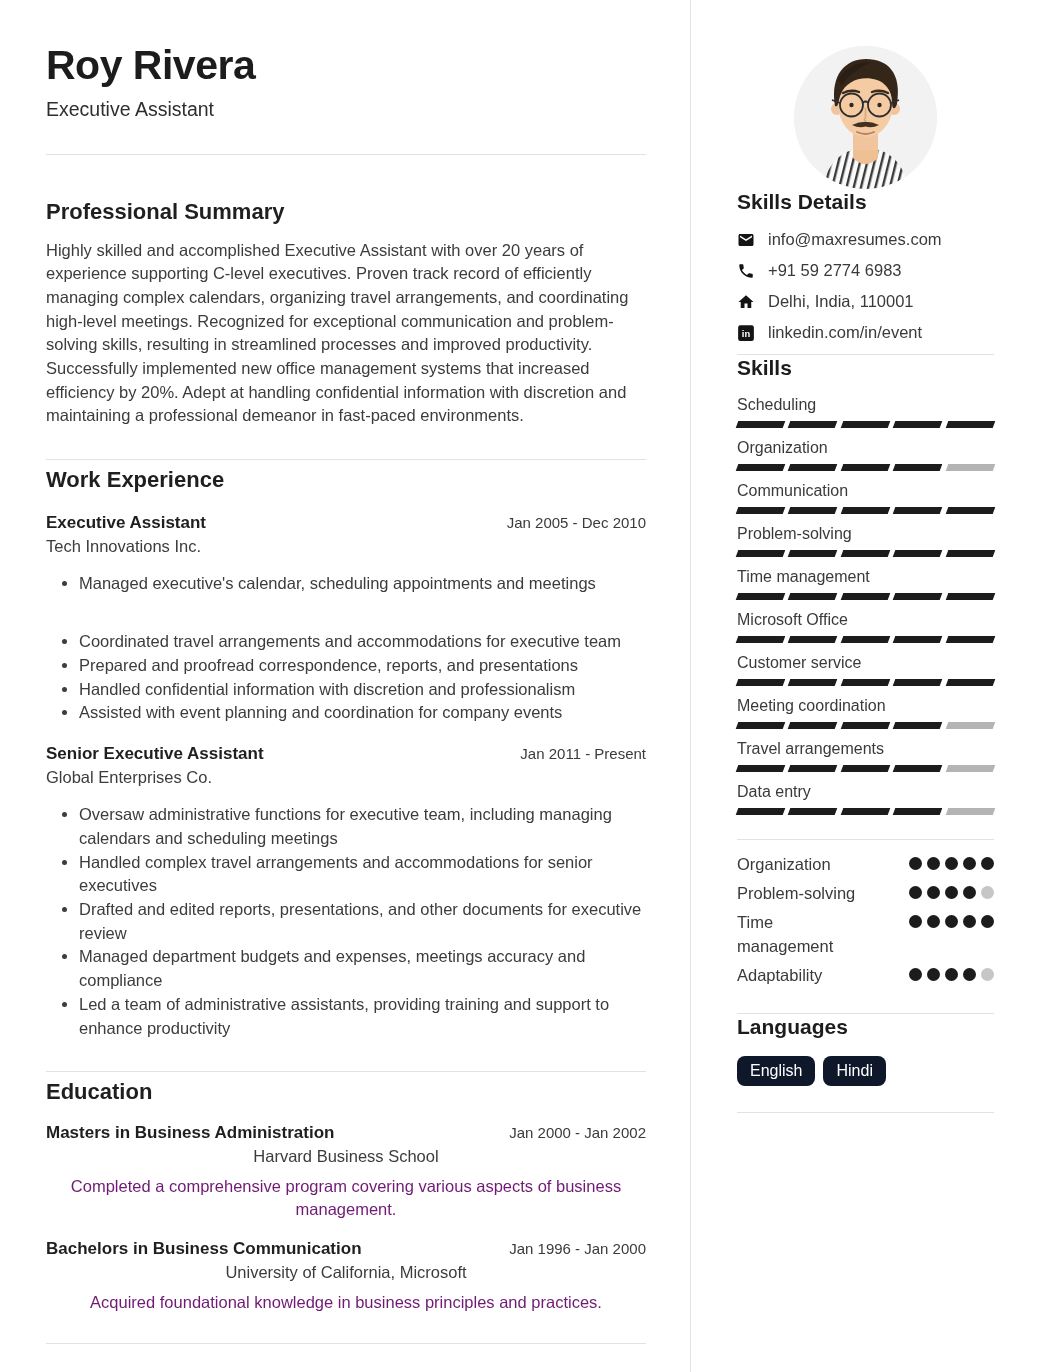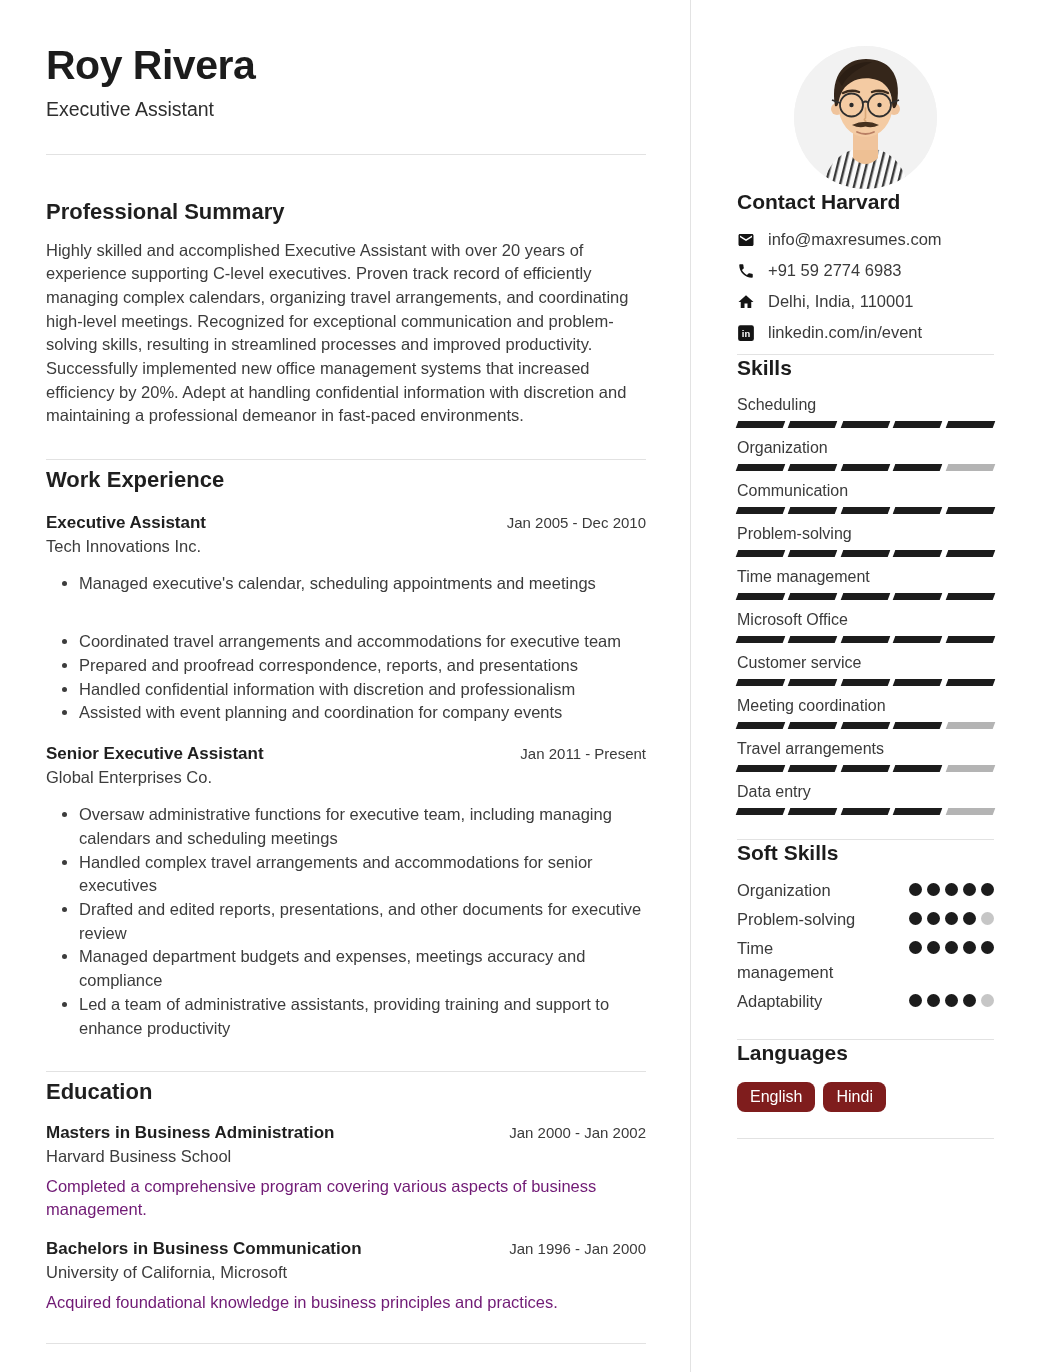--- a/index.html
+++ b/index.html
@@ -33,21 +33,21 @@
   .job { margin-top: 18px; }
   .row-split { display: flex; justify-content: space-between; align-items: baseline; }
   .job-title, .degree { font-size: 17px; font-weight: 700; color: #1f1f1f; line-height: 1.3; }
   .date { font-size: 15px; color: #3b3b3b; white-space: nowrap; }
   .company, .school { font-size: 16.5px; color: #3c3c3c; margin-top: 3px; }
 
   ul.bullets { margin: 16px 0 6px 0; padding-left: 33px; }
   ul.bullets li { font-size: 16.5px; line-height: 23.7px; color: #3c3c3c; }
   .job[data-idx="0"] ul.bullets li:first-child { margin-bottom: 35px; }
 
-  .edu-item { margin-top: 16px; }
+  .edu-item { margin-top: 16px; text-align: center; }
   .edu-desc { font-size: 16.5px; line-height: 23.7px; color: #701a75; margin-top: 9px; }
 
   
   .sidebar { width: 257px; margin-left: 46px; flex-shrink: 0; }
   .photo {
     width: 143px; height: 143px; border-radius: 50%;
     margin: 46px auto 0 auto; overflow: hidden; background: #f2f2f2;
   }
   .photo svg { display: block; }
 
@@ -80,21 +80,21 @@
   .soft-row { display: flex; justify-content: space-between; align-items: flex-start; margin-bottom: 5px; }
   .soft-label { width: 132px; font-size: 16.5px; color: #3a3a3a; line-height: 24px; }
   .dots { display: flex; gap: 5px; padding-top: 5px; }
   .dot { width: 13px; height: 13px; border-radius: 50%; }
   .dot.filled { background: #1c1c1c; }
   .dot.empty  { background: #c6c6c6; }
 
   .lang-heading { margin-top: 6px; }
   .pill-row { margin-top: 16px; }
   .pill {
-    display: inline-block; background: #7f1d1d; color: #ffffff;
+    display: inline-block; background: #0f172a; color: #ffffff;
     font-size: 16px; line-height: 20px; padding: 5px 13px;
     border-radius: 8px; margin-right: 8px;
   }
 </style>
 </head>
 <body>
 
 <div class="page">
 
   <div class="main">
@@ -217,21 +217,21 @@
 
           <path d="M71.5,62 L71.5,72 Q69,74 71.5,74.5" stroke="#d9a878" stroke-width="1.6" fill="none" stroke-linecap="round"></path>
 
           <path d="M58,79 Q71.5,72.5 85,79 Q78,82.5 71.5,80.5 Q65,82.5 58,79 Z" fill="#46311f"></path>
 
           <path d="M63,86 Q71.5,90 80,86" stroke="#b97f64" stroke-width="1.8" fill="none" stroke-linecap="round"></path>
         </g>
       </svg>
     </div>
 
-    <h2 class="side-heading contact-heading">Contact Harvard</h2>
+    <h2 class="side-heading contact-heading">Skills Details</h2>
     <div id="contact" class="contact-list">
         <div class="contact-row">
           <span class="cicon">
             <svg viewBox="0 0 24 24" fill="#141414">
               <path d="M20 4H4c-1.1 0-2 .9-2 2v12c0 1.1.9 2 2 2h16c1.1 0 2-.9 2-2V6c0-1.1-.9-2-2-2zm0 4.2-8 5-8-5V6l8 5 8-5v2.2z"></path>
             </svg>
           </span>
           <span class="contact-text">info@maxresumes.com</span>
         </div>
         <div class="contact-row">
@@ -362,21 +362,20 @@
             <span class="seg filled"></span>
             <span class="seg filled"></span>
             <span class="seg filled"></span>
             <span class="seg empty"></span>
           </div>
         </div>
       </div>
 
     <hr class="sd sd-skills">
 
-    <h2 class="side-heading soft-heading">Soft Skills</h2>
     <div id="softskills" class="soft-list">
         <div class="soft-row">
           <div class="soft-label">Organization</div>
           <div class="dots">
             <span class="dot filled"></span>
             <span class="dot filled"></span>
             <span class="dot filled"></span>
             <span class="dot filled"></span>
             <span class="dot filled"></span>
           </div>

